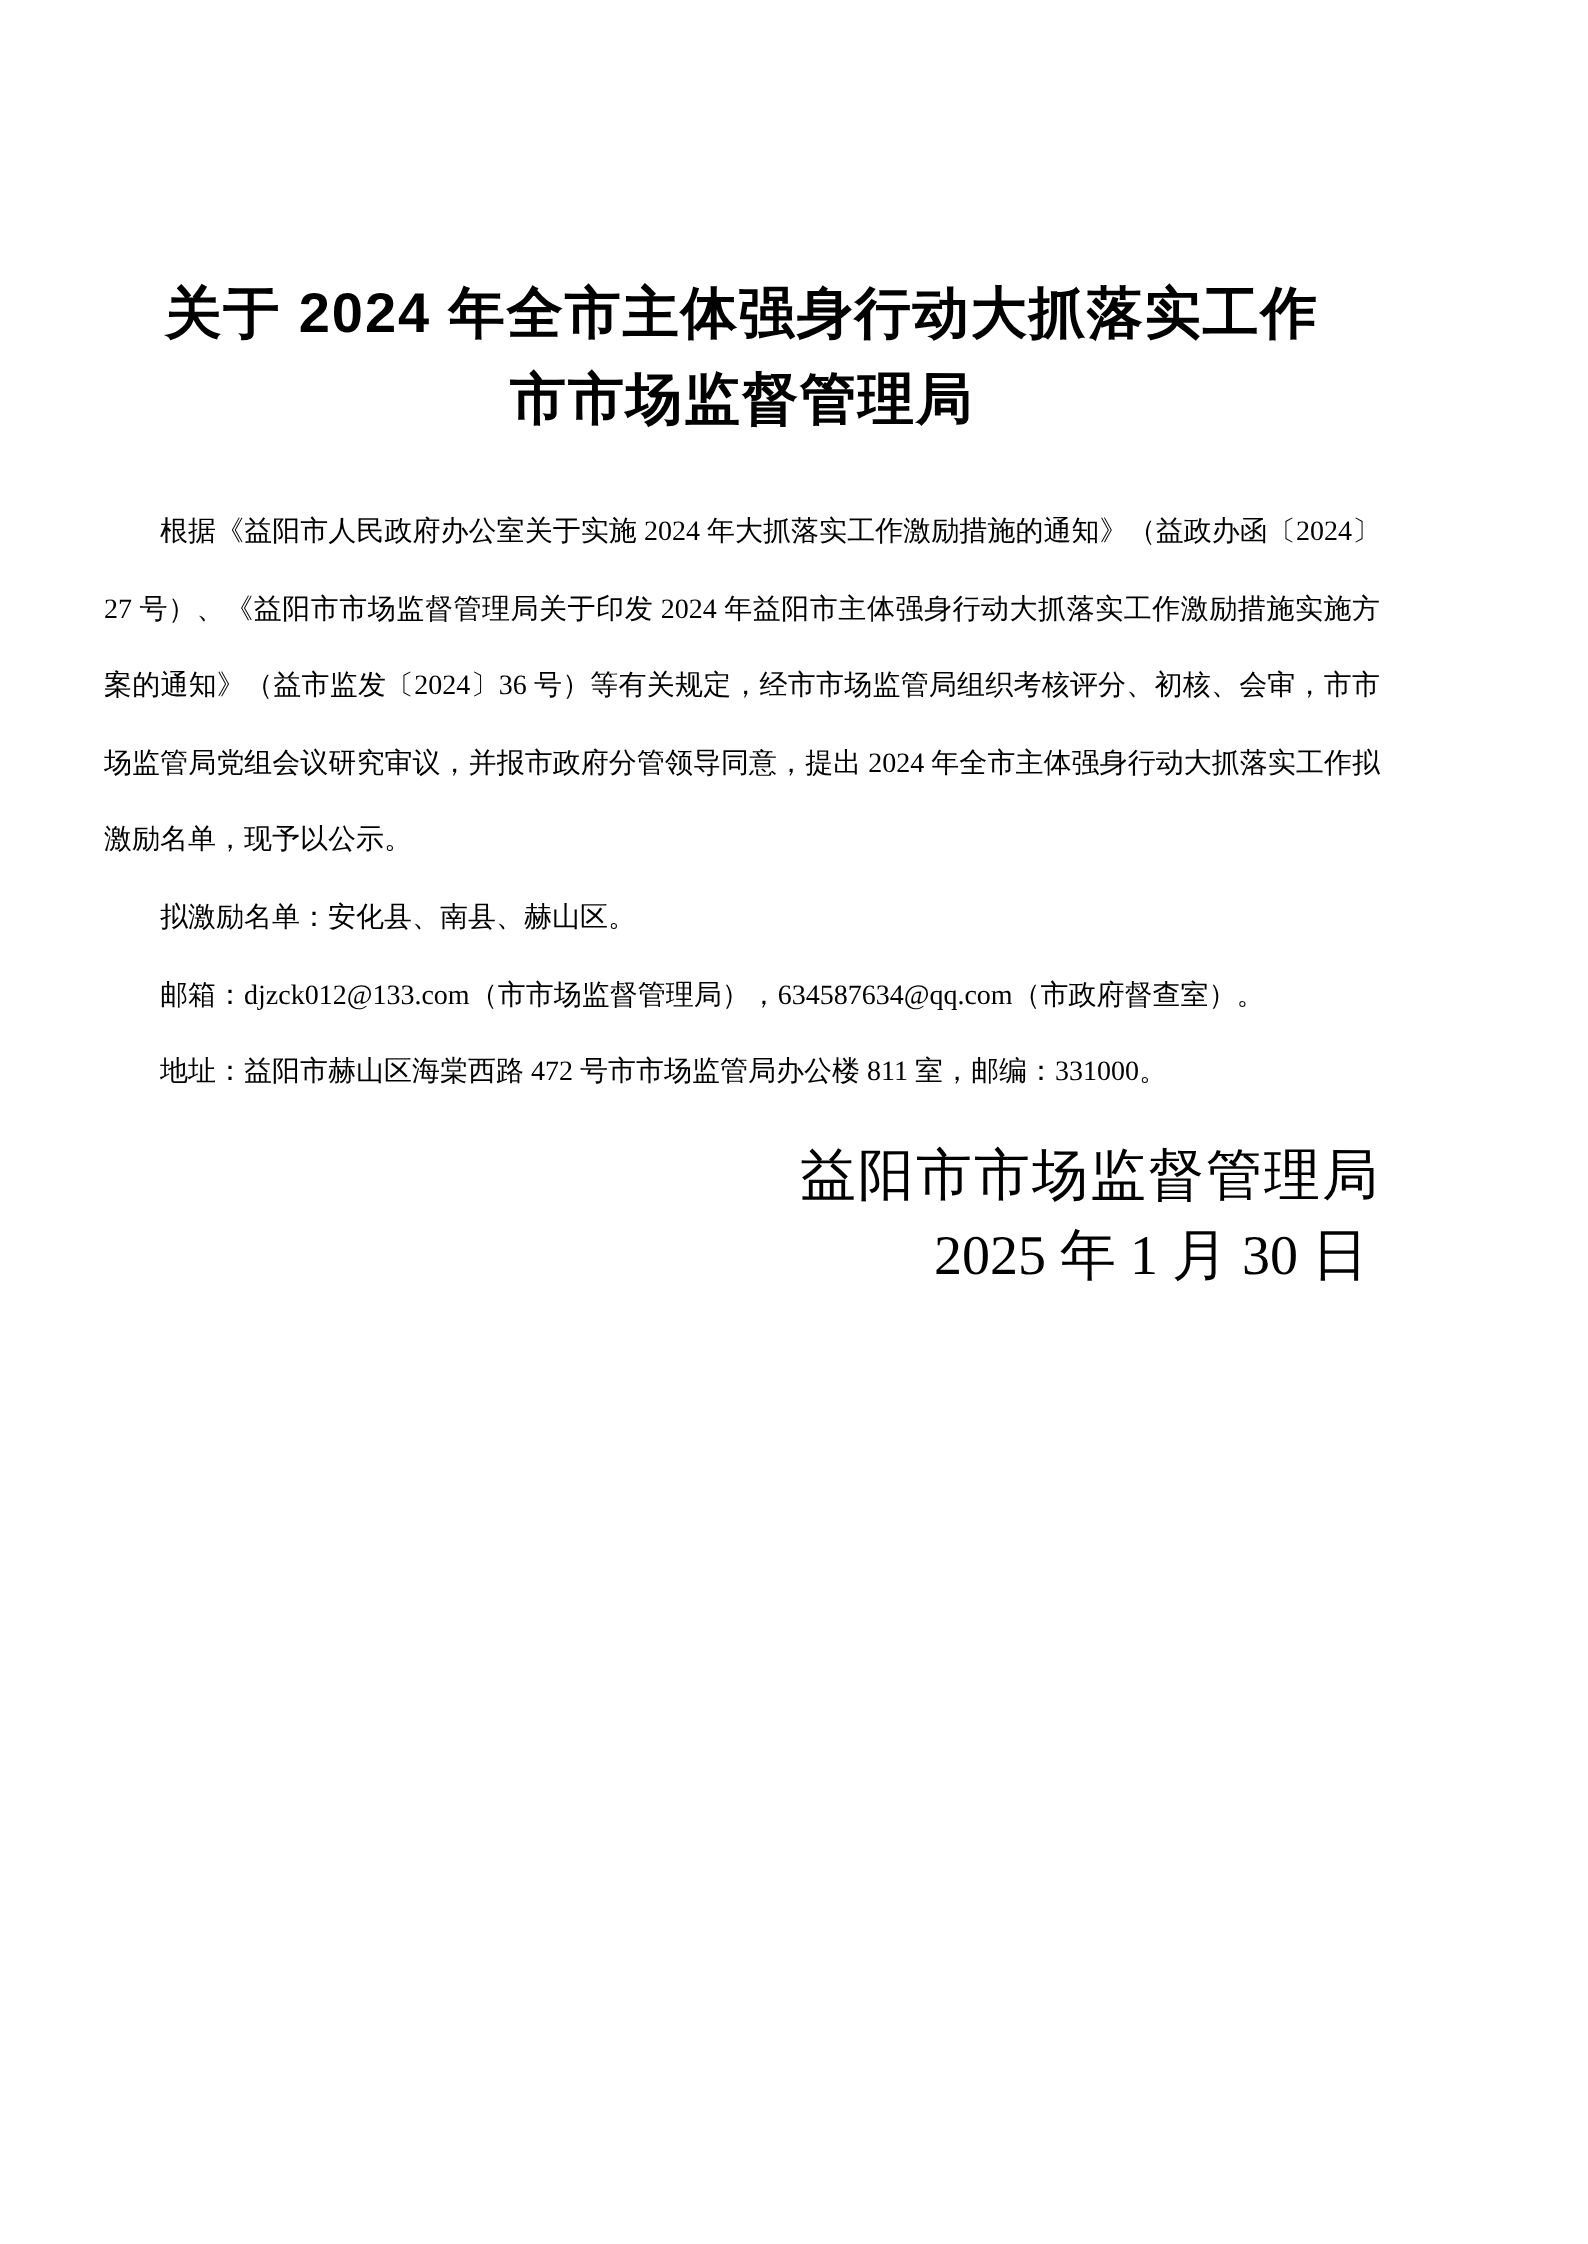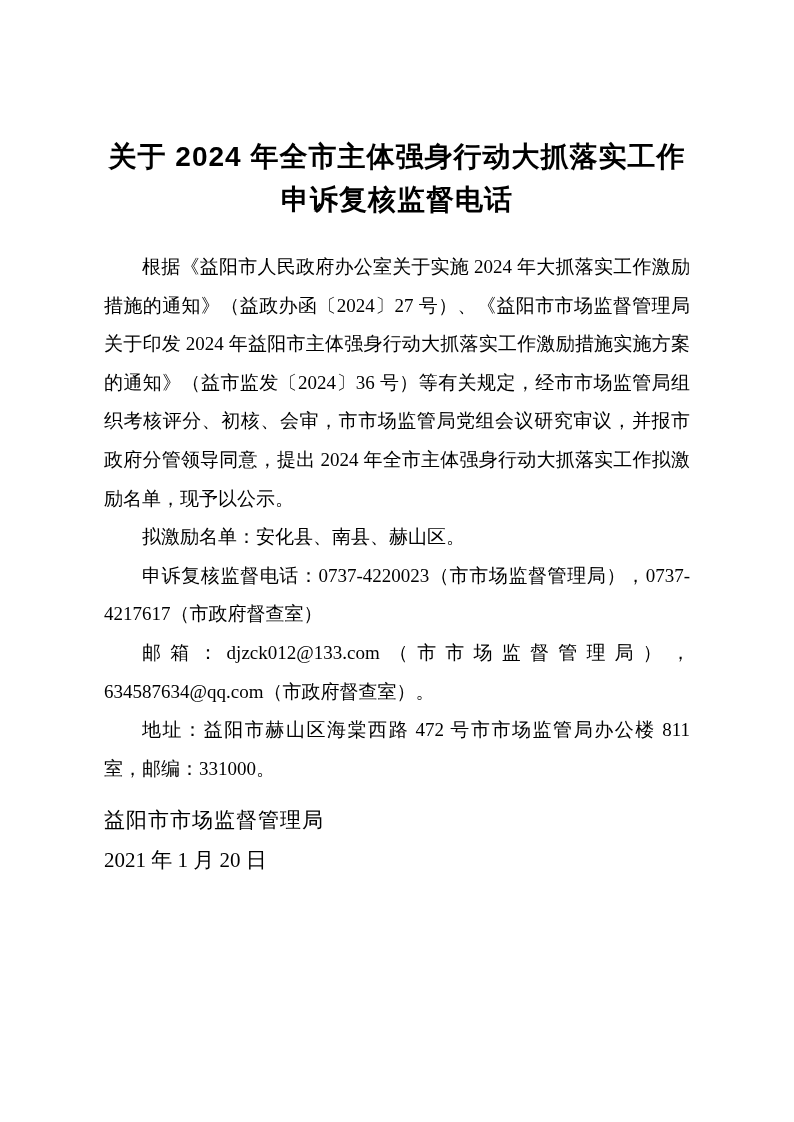--- a/index.html
+++ b/index.html
@@ -6,76 +6,76 @@
     margin: 0;
     padding: 0;
     background: #ffffff;
   }
   .page {
     position: relative;
     width: 794px;
     height: 1122px;
     background: #ffffff;
     box-sizing: border-box;
-    padding: 135px 104px 0 104px;
+    padding: 135px 104px 0 52px;
     color: #000000;
     font-family: "Liberation Serif", "DejaVu Serif", serif;
     overflow: hidden;
   }
   .title {
     margin: 0;
     text-align: center;
     font-family: "Liberation Sans", "DejaVu Sans", sans-serif;
     font-weight: 700;
     font-size: 28px;
     line-height: 43px;
     letter-spacing: 1px;
   }
   .title .title-line {
     display: block;
   }
   .doc-body {
     margin-top: 27px;
-    font-size: 19px;
+    font-size: 14px;
     line-height: 38.6px;
   }
   .doc-body p {
     margin: 0;
     text-indent: 2em;
     text-align: justify;
     text-justify: inter-character;
   }
   .signature-block {
     margin-top: 12px;
-    font-size: 21px;
+    font-size: 28px;
     line-height: 40px;
+    text-align: right;
   }
   .signature-block .issuer {
     letter-spacing: 1px;
   }
   .signature-block .date {
     padding-right: 6px;
   }
 </style>
 </head>
 <body>
 
 <div class="page">
 
   <h1 class="title">
     <span class="title-line">关于 2024 年全市主体强身行动大抓落实工作</span>
-    <span class="title-line">申诉复核监督电话</span>
+    <span class="title-line">市市场监督管理局</span>
   </h1>
 
   <div class="doc-body">
     <p>根据《益阳市人民政府办公室关于实施 2024 年大抓落实工作激励措施的通知》（益政办函〔2024〕27 号）、《益阳市市场监督管理局关于印发 2024 年益阳市主体强身行动大抓落实工作激励措施实施方案的通知》（益市监发〔2024〕36 号）等有关规定，经市市场监管局组织考核评分、初核、会审，市市场监管局党组会议研究审议，并报市政府分管领导同意，提出 2024 年全市主体强身行动大抓落实工作拟激励名单，现予以公示。</p>
     <p>拟激励名单：安化县、南县、赫山区。</p>
-    <p>申诉复核监督电话：0737-4220023（市市场监督管理局），0737-4217617（市政府督查室）</p>
     <p>邮箱：djzck012@133.com（市市场监督管理局），634587634@qq.com（市政府督查室）。</p>
     <p>地址：益阳市赫山区海棠西路 472 号市市场监管局办公楼 811 室，邮编：331000。</p>
   </div>
 
   <div class="signature-block">
     <div class="issuer">益阳市市场监督管理局</div>
-    <div class="date">2021 年 1 月 20 日</div>
+    <div class="date">2025 年 1 月 30 日</div>
   </div>
 
 </div>
 
 </body></html>

